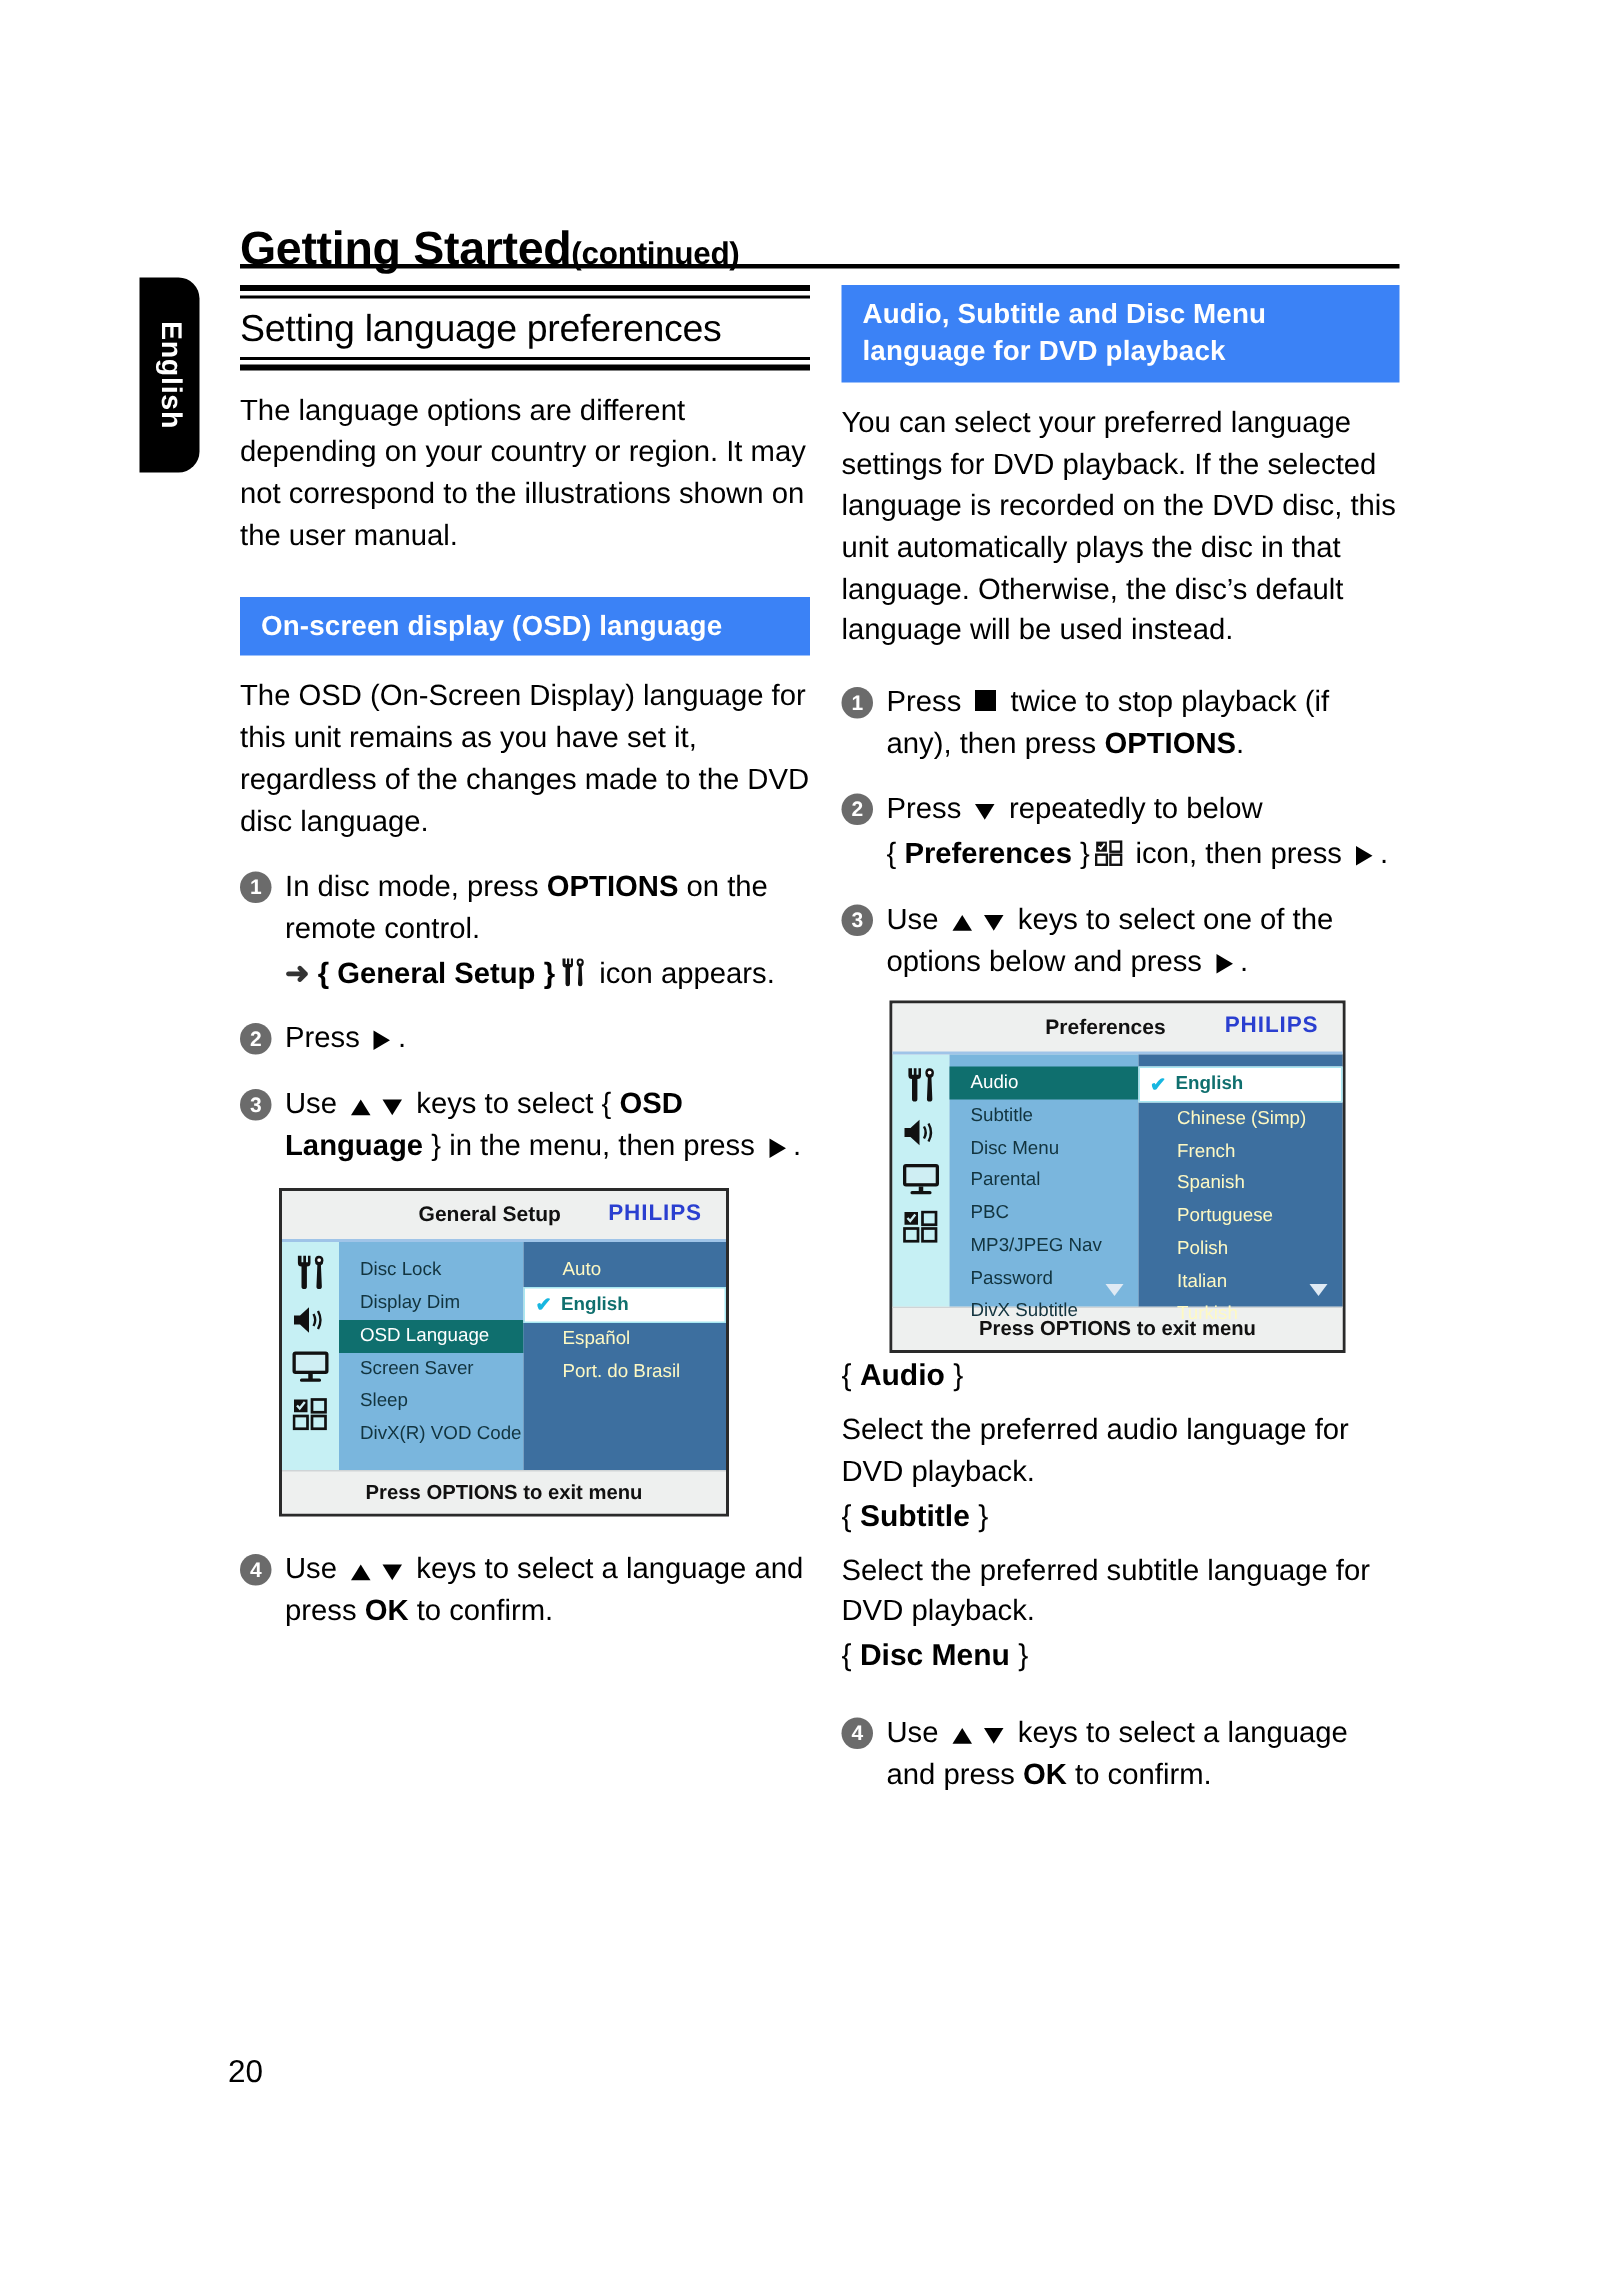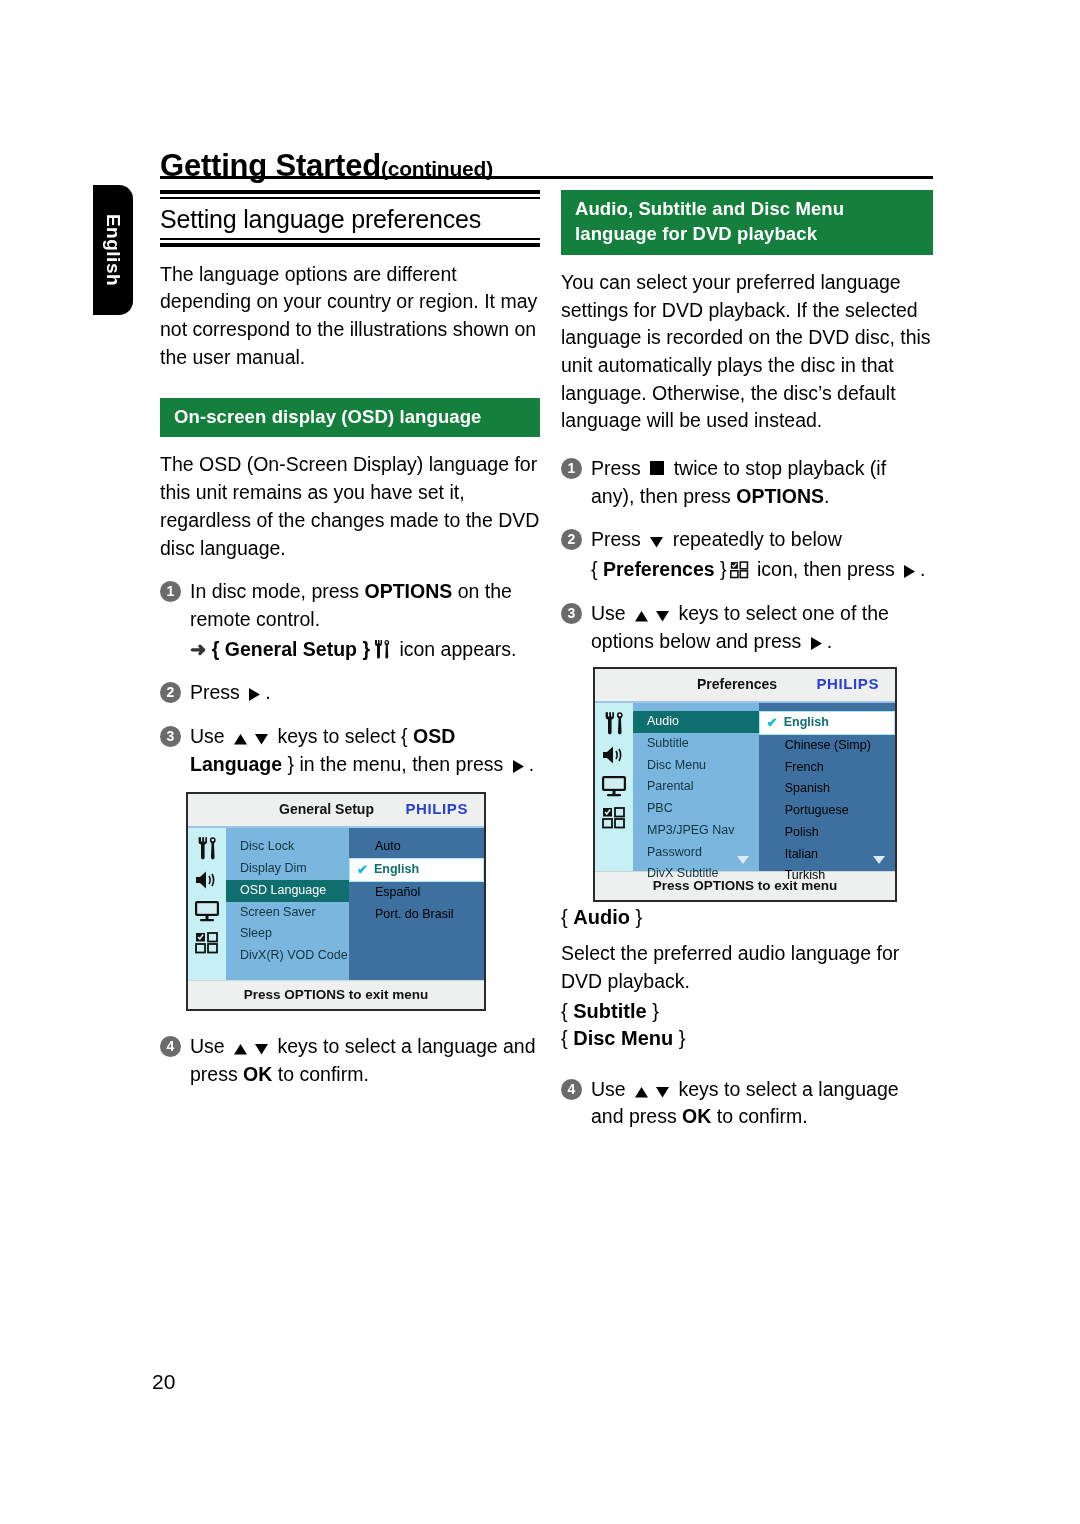--- a/index.html
+++ b/index.html
@@ -95,21 +95,21 @@
   }
   .section-title {
     font-size: 25px;
     font-weight: normal;
     letter-spacing: -0.2px;
     line-height: 1.15;
   }
 
   
   .banner {
-    background: #15803d;
+    background: #3b82f6;
     color: #fff;
     font-weight: bold;
     font-size: 18.5px;
     padding: 7px 12px 8px 14px;
     line-height: 1.35;
     letter-spacing: 0.1px;
   }
 
   
   .body-copy {
@@ -221,21 +221,21 @@
     color: #12343f;
     padding: 2px 10px 2px 14px;
     line-height: 1.42;
     white-space: nowrap;
   }
   .osd-li.sel {
     background: #0f6f6e;
     color: #ffffff;
     font-weight: normal;
   }
-  .osd-right .osd-li { color: #000000; padding-left: 26px; }
+  .osd-right .osd-li { color: #fef9c3; padding-left: 26px; }
   .osd-right .osd-li.sel-white {
     background: #ffffff;
     color: #0f6f6e;
     border: 1.5px solid #a8e8f2;
     padding-left: 24px;
     position: relative;
     font-weight: bold;
   }
   .chk {
     position: absolute;
@@ -513,20 +513,21 @@
           <div class="scroll-arrow"></div>
         </div>
       </div>
       <div class="osd-foot"><span>Press </span><span class="norm">OPTIONS</span><span> to exit menu</span></div>
     </div>
 
     <div class="opt-head"><span>{ </span><b>Audio</b><span> }</span></div>
     <div class="opt-body">Select the preferred audio language for DVD playback.</div>
 
     <div class="opt-head"><span>{ </span><b>Subtitle</b><span> }</span></div>
+    <div class="opt-body">Select the preferred subtitle language for DVD playback.</div>
 
     <div class="opt-head"><span>{ </span><b>Disc Menu</b><span> }</span></div>
 
     <div class="step" style="margin-top:26px;">
       <span class="step-num">4</span>
       <span>Use </span><span class="ico"><svg width="15" height="14" viewBox="0 0 15 14">
             <path d="M7.5 2 L14 12.5 L1 12.5 Z" fill="#000"></path>
           </svg></span><span class="ico"><svg width="15" height="14" viewBox="0 0 15 14">
             <path d="M7.5 12.5 L1 2 L14 2 Z" fill="#000"></path>
           </svg></span><span> keys to select a language and press </span><b>OK</b><span> to confirm.</span>

